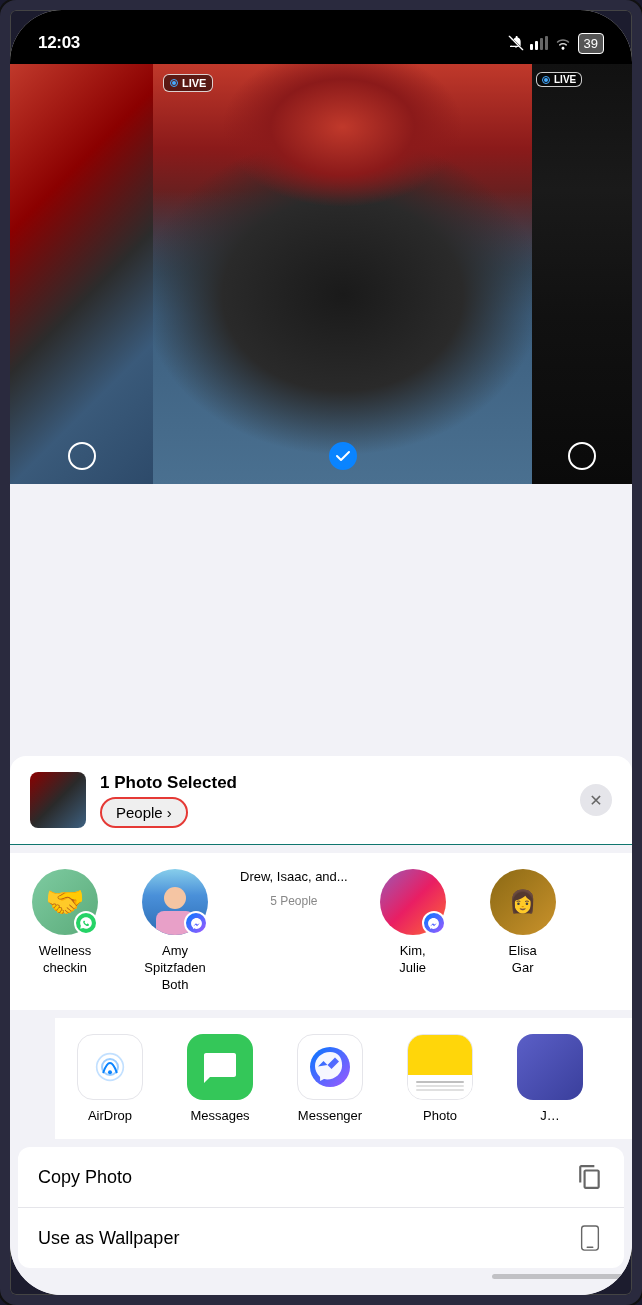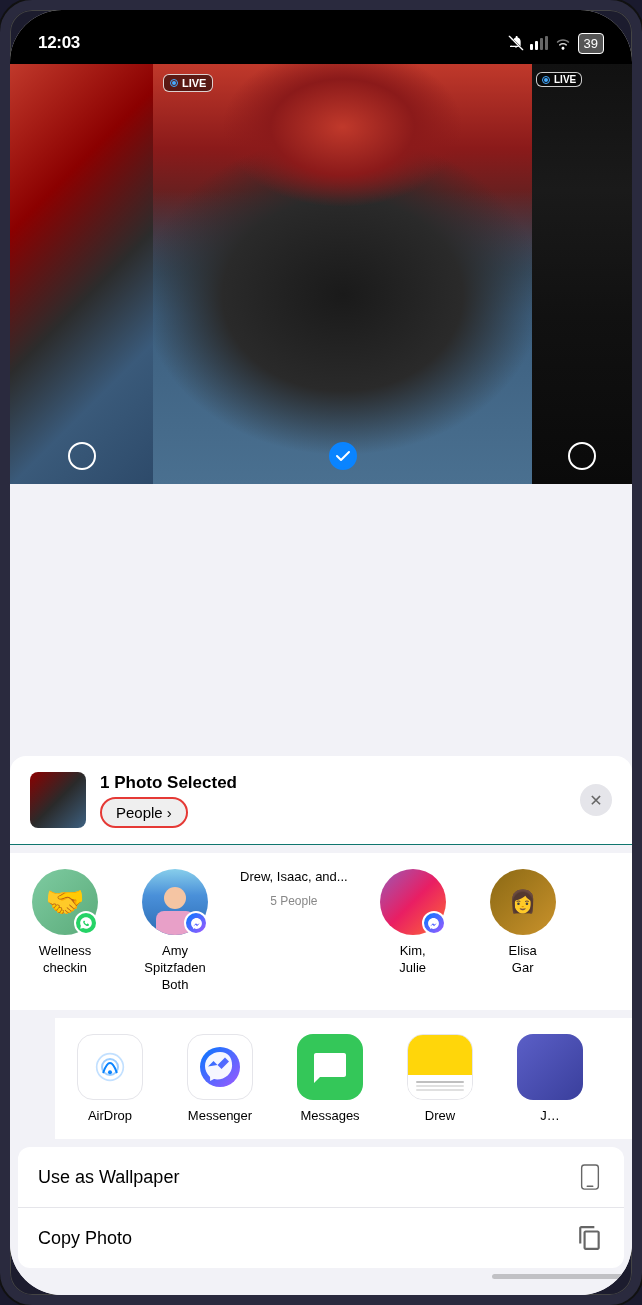--- a/index.html
+++ b/index.html
@@ -10,21 +10,21 @@
       justify-content: center;
       align-items: center;
       min-height: 100vh;
       font-family: -apple-system, BlinkMacSystemFont, 'SF Pro Display', 'Helvetica Neue', sans-serif;
     }
 
     .phone-frame {
       width: 642px;
       height: 1305px;
       background: #1c1c2e;
-      border-radius: 32px;
+      border-radius: 16px;
       position: relative;
       overflow: hidden;
       border: 10px solid #2a2a3e;
       box-shadow: 0 0 0 2px #111, inset 0 0 0 1px #444;
     }
 
     .phone-screen {
       width: 100%;
       height: 100%;
       background: #f2f2f7;
@@ -718,88 +718,88 @@
           <div class="app-item">
             <div class="app-icon app-airdrop">
               <svg class="airdrop-svg" viewBox="0 0 60 60" fill="none">
                 <circle cx="30" cy="30" r="12" stroke="#0a84ff" stroke-width="3" fill="none" opacity="0.4"></circle>
                 <circle cx="30" cy="30" r="20" stroke="#0a84ff" stroke-width="2.5" fill="none" opacity="0.25"></circle>
                 <path d="M20 38 Q30 10 40 38" stroke="#0a84ff" stroke-width="3" fill="none" stroke-linecap="round"></path>
                 <circle cx="30" cy="38" r="3" fill="#0a84ff"></circle>
               </svg>
             </div>
             <span class="app-label">AirDrop</span>
+          </div>
+
+          <div class="app-item">
+            <div class="app-icon app-messages">
+              <svg width="40" height="40" viewBox="0 0 40 40" fill="white">
+                <path d="M6 6h28c1.1 0 2 .9 2 2v20c0 1.1-.9 2-2 2H10l-6 6V8c0-1.1.9-2 2-2z"></path>
+              </svg>
+            </div>
+            <span class="app-label">Messages</span>
           </div>
 
           <div class="app-item">
             <div class="app-icon app-messenger">
               <svg width="42" height="42" viewBox="0 0 42 42" fill="none">
                 <defs>
                   <linearGradient id="msgGrad" x1="0" y1="0" x2="42" y2="42" gradientUnits="userSpaceOnUse">
                     <stop offset="0%" stop-color="#0078FF"></stop>
                     <stop offset="100%" stop-color="#A259FF"></stop>
                   </linearGradient>
                 </defs>
                 <circle cx="21" cy="21" r="20" fill="url(#msgGrad)"></circle>
                 <path d="M21 6C12.72 6 6 12.26 6 20c0 4.16 1.8 7.9 4.7 10.54.24.22.39.52.39.84v3.62l3.4-1.87c.3-.17.63-.2.96-.1.84.24 1.74.37 2.65.37 8.28 0 15-6.26 15-14S29.28 6 21 6z" fill="white" opacity="0.95"></path>
                 <path d="M9 20.5l5.5-5.5 4 4 7.5-7.5 4 4-7.5 7.5-4-4z" fill="url(#msgGrad)"></path>
               </svg>
             </div>
             <span class="app-label">Messenger</span>
           </div>
 
           <div class="app-item">
-            <div class="app-icon app-messages">
-              <svg width="40" height="40" viewBox="0 0 40 40" fill="white">
-                <path d="M6 6h28c1.1 0 2 .9 2 2v20c0 1.1-.9 2-2 2H10l-6 6V8c0-1.1.9-2 2-2z"></path>
-              </svg>
-            </div>
-            <span class="app-label">Messages</span>
-          </div>
-
-          <div class="app-item">
             <div class="notes-icon-inner">
               <div class="notes-top"></div>
               <div class="notes-bottom">
                 <div class="notes-line"></div>
                 <div class="notes-line"></div>
                 <div class="notes-line"></div>
               </div>
             </div>
-            <span class="app-label">Drew</span>
+            <span class="app-label">Photo</span>
           </div>
 
           <div class="app-item">
             <div class="app-fifth-icon"></div>
             <span class="app-label">J…</span>
           </div>
 
         </div>
 
         <div class="action-rows">
+
+          <div class="action-row">
+            <span class="action-label">Copy Photo</span>
+            <div class="action-icon">
+              <svg width="26" height="26" viewBox="0 0 24 24" fill="#666">
+                <path d="M16 1H4c-1.1 0-2 .9-2 2v14h2V3h12V1zm3 4H8c-1.1 0-2 .9-2 2v14c0 1.1.9 2 2 2h11c1.1 0 2-.9 2-2V7c0-1.1-.9-2-2-2zm0 16H8V7h11v14z"></path>
+              </svg>
+            </div>
+          </div>
 
           <div class="action-row">
             <span class="action-label">Use as Wallpaper</span>
             <div class="action-icon">
               <svg width="24" height="26" viewBox="0 0 24 28" fill="none" stroke="#666" stroke-width="1.5">
                 <rect x="3" y="1" width="18" height="26" rx="3" ry="3"></rect>
                 <line x1="9" y1="24" x2="15" y2="24" stroke-linecap="round"></line>
               </svg>
             </div>
           </div>
 
-          <div class="action-row">
-            <span class="action-label">Copy Photo</span>
-            <div class="action-icon">
-              <svg width="26" height="26" viewBox="0 0 24 24" fill="#666">
-                <path d="M16 1H4c-1.1 0-2 .9-2 2v14h2V3h12V1zm3 4H8c-1.1 0-2 .9-2 2v14c0 1.1.9 2 2 2h11c1.1 0 2-.9 2-2V7c0-1.1-.9-2-2-2zm0 16H8V7h11v14z"></path>
-              </svg>
-            </div>
-          </div>
-
         </div>
 
         <div class="home-indicator" style="position:relative;margin:14px auto 8px;"></div>
 
       </div>
 
     </div>
   </div>
 </div>
 

